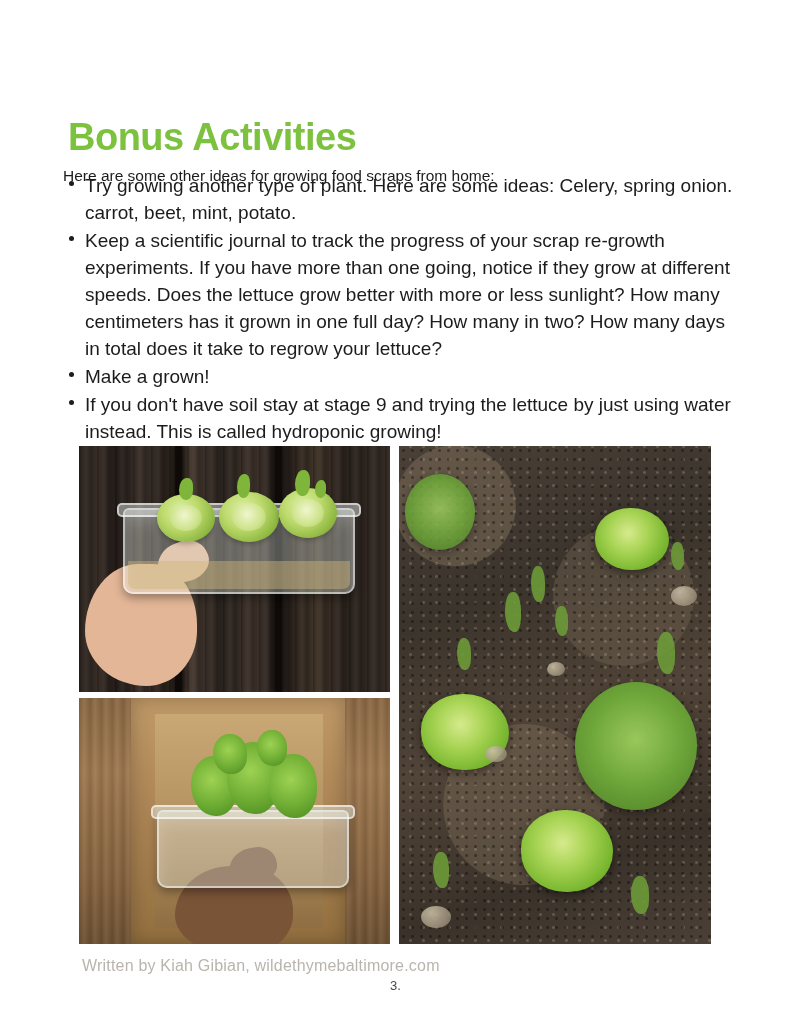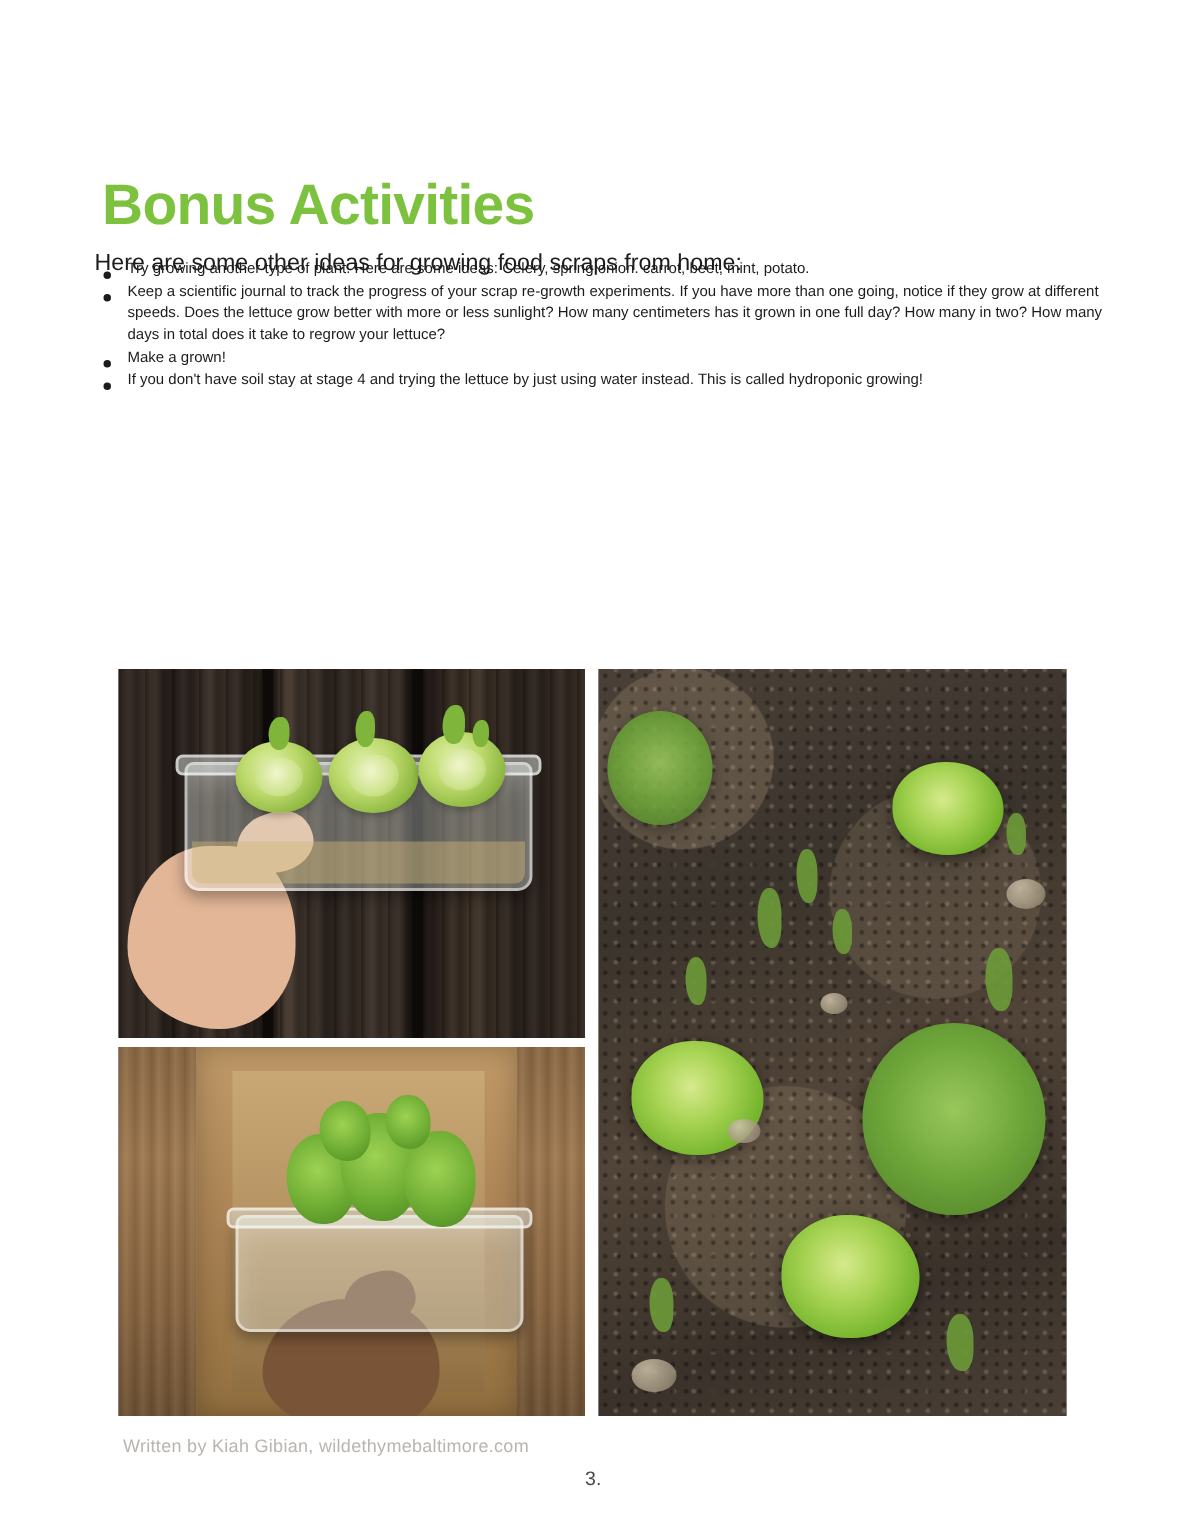--- a/index.html
+++ b/index.html
@@ -51,21 +51,21 @@
     left: 63px;
     top: 173px;
     width: 675px;
     margin: 0;
     padding: 0;
     list-style: none;
   }
   .bullet-list li {
     position: relative;
     padding-left: 22px;
-    font-size: 10px;
+    font-size: 19px;
     line-height: 1.42;
     color: #1c1c1c;
     margin-bottom: 1px;
   }
   .bullet-list li::before {
     content: "";
     position: absolute;
     left: 6px;
     top: 8px;
     width: 5px;
@@ -248,21 +248,21 @@
     position: absolute;
     border-radius: 50%;
     background: radial-gradient(circle at 35% 30%, #cfc3ab 0%, #9b8f79 70%, #7b7160 100%);
     opacity: 0.85;
   }
 
   .credit {
     position: absolute;
     left: 82px;
     top: 957px;
-    font-size: 12px;
+    font-size: 16px;
     color: #b9b4ae;
     letter-spacing: 0.2px;
   }
   .page-number {
     position: absolute;
     left: 0;
     top: 978px;
     width: 791px;
     text-align: center;
     font-size: 13px;
@@ -275,21 +275,21 @@
 <div class="page">
 
   <h1 class="title">Bonus Activities</h1>
 
   <p class="intro">Here are some other ideas for growing food scraps from home:</p>
 
   <ul class="bullet-list">
     <li>Try growing another type of plant. Here are some ideas: Celery, spring onion. carrot, beet, mint, potato.</li>
     <li>Keep a scientific journal to track the progress of your scrap re-growth experiments. If you have more than one going, notice if they grow at different speeds. Does the lettuce grow better with more or less sunlight? How many centimeters has it grown in one full day? How many in two? How many days in total does it take to regrow your lettuce?</li>
     <li>Make a grown!</li>
-    <li>If you don't have soil stay at stage 4 and trying the lettuce by just using water instead. This is called hydroponic growing!</li>
+    <li>If you don't have soil stay at stage 9 and trying the lettuce by just using water instead. This is called hydroponic growing!</li>
   </ul>
 
   <div class="photos">
 
     <div class="photo" id="photo-lettuce-tub">
       <div class="wood-dark"></div>
       <div class="fence-gap" style="left:96px;"></div>
       <div class="fence-gap" style="left:196px;"></div>
 
       <div class="hand" style="left:6px; top:118px; width:112px; height:122px;"></div>

